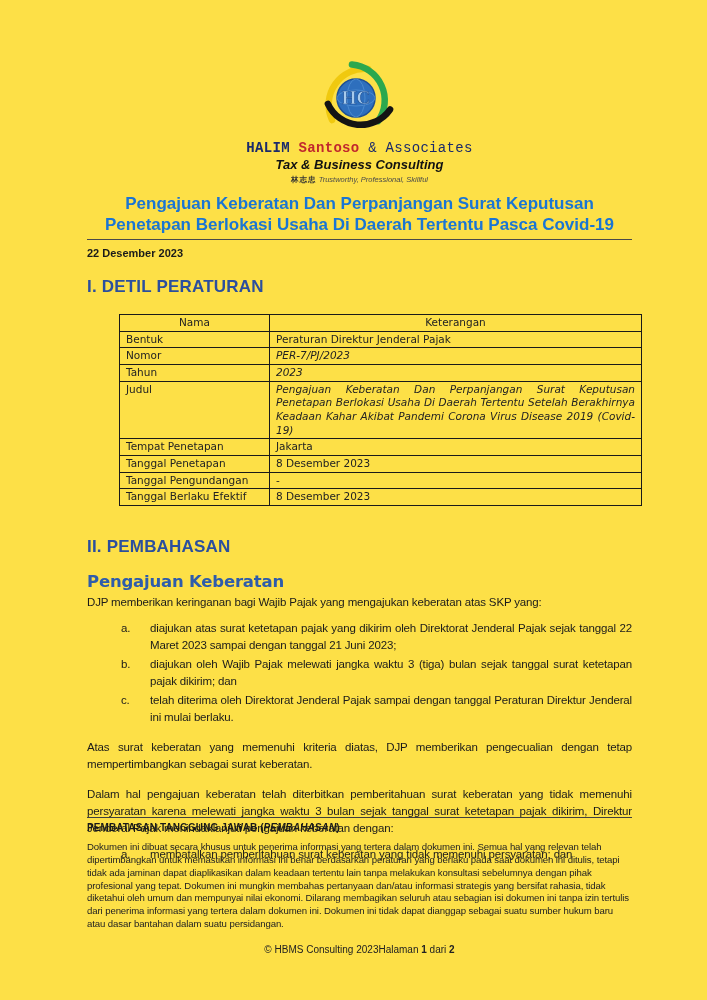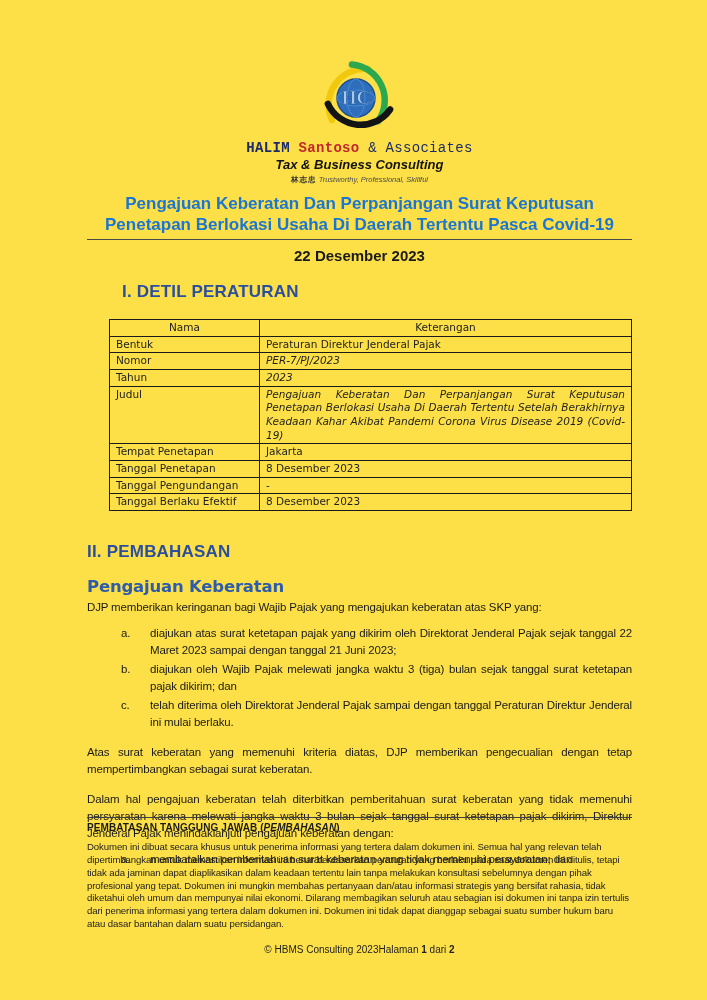--- a/index.html
+++ b/index.html
@@ -24,29 +24,29 @@
   .company-assoc { color:#1b2a6b; }
   .tagline { font-size:13px; font-weight:bold; font-style:italic; color:#121212; margin-top:1px; }
   .motto { font-size:7.5px; color:#3c3c3c; margin-top:3px; }
   .motto-cn { font-weight:bold; font-style:normal; color:#333; letter-spacing:1px; }
   .motto-en { font-style:italic; color:#4a4a4a; }
 
   
   .doc-title { margin-top:8px; text-align:center; font-size:17px; font-weight:bold; line-height:1.24; }
   .doc-title span { display:block; }
   .title-rule { margin-top:4px; border-bottom:1.6px solid #4a4a4a; }
-  .doc-date { margin-top:7px; text-align:center; font-size:15px; font-weight:bold; }
+  .doc-date { margin-top:7px; text-align:left; font-size:11px; font-weight:bold; }
 
   
   .sec-heading { margin-top:18px; font-size:17px; font-weight:bold; letter-spacing:.2px; }
   .sub-heading { margin-top:15px; font-size:16.5px; font-weight:bold;
                  font-family:"DejaVu Sans", sans-serif; letter-spacing:-.2px; }
 
   
-  table.detail { margin-top:17px; margin-left:22px; width:523px;
+  table.detail { margin-top:17px; margin-left:32px; width:523px;
                  border-collapse:collapse; font-family:"DejaVu Sans", sans-serif;
                  font-size:10.5px; line-height:1.3; color:#222; }
   table.detail td, table.detail th { border:1px solid #1a1a1a; padding:1px 6px; vertical-align:top; }
   table.detail th { font-weight:normal; text-align:center; }
   .col-name { width:150px; }
   .val-italic { font-style:italic; }
   .cell-justify { text-align:justify; }
 
   
   .body-text { font-size:11.5px; line-height:1.48; letter-spacing:-.15px; text-align:justify; }
@@ -97,21 +97,21 @@
       </div>
     </div>
 
     <div class="doc-title" style="color:#1a75d4;">
       <span>Pengajuan Keberatan Dan Perpanjangan Surat Keputusan</span>
       <span>Penetapan Berlokasi Usaha Di Daerah Tertentu Pasca Covid-19</span>
     </div>
     <div class="title-rule"></div>
     <div class="doc-date">22 Desember 2023</div>
 
-    <div class="sec-heading" style="color:#2b4f9e;margin-left:35px;">I. DETIL PERATURAN</div>
+    <div class="sec-heading" style="color:#2b4f9e;">I. DETIL PERATURAN</div>
 
     <table class="detail">
       <tbody>
         <tr>
           <th class="col-name">Nama</th>
           <th>Keterangan</th>
         </tr>
         <tr>
           <td>Bentuk</td>
           <td>Peraturan Direktur Jenderal Pajak</td>

